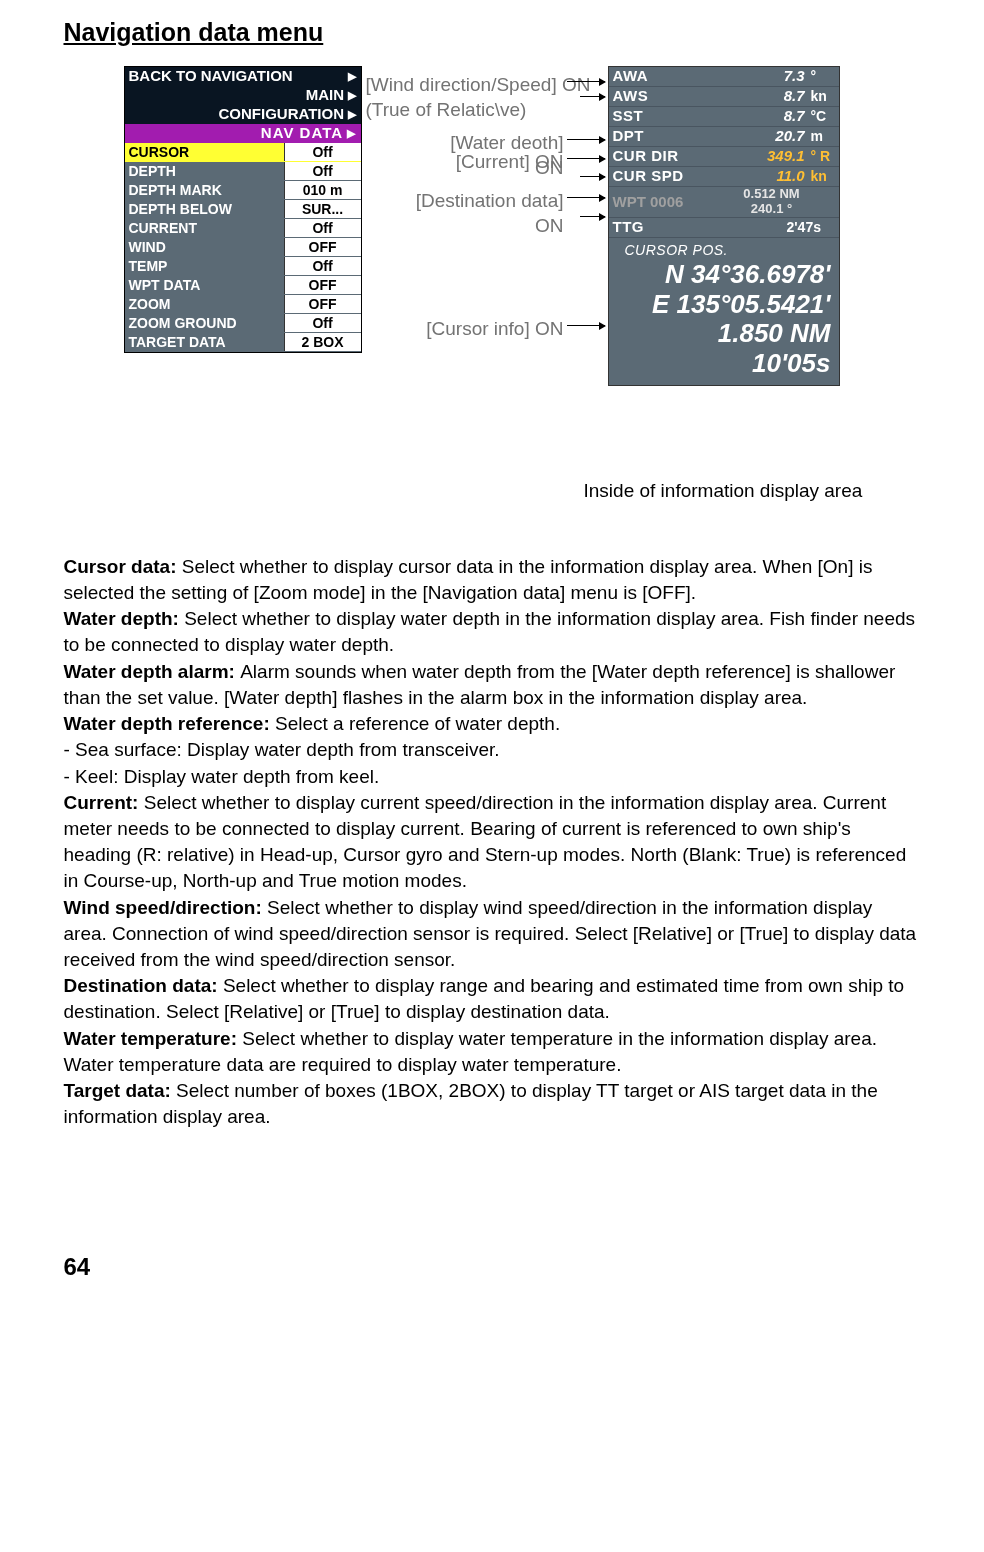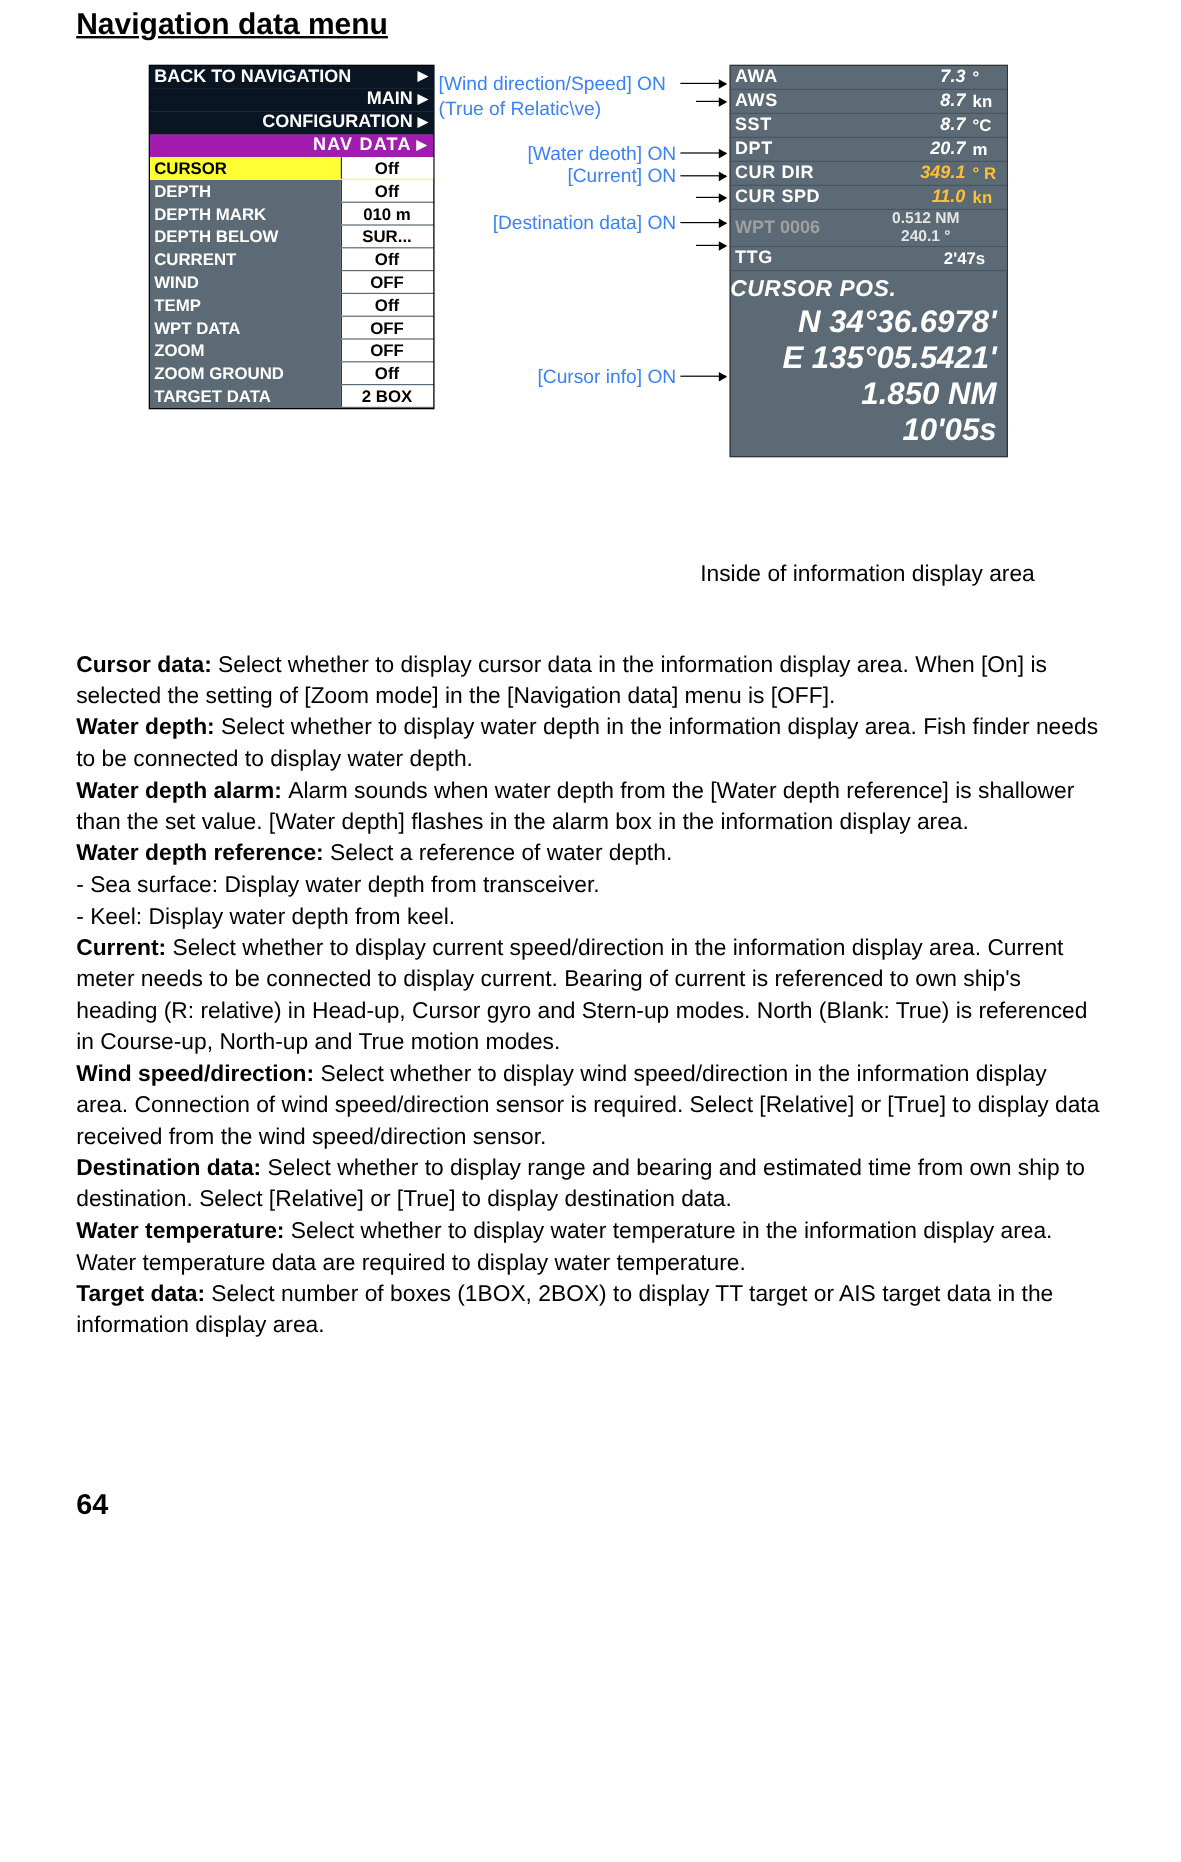--- a/index.html
+++ b/index.html
@@ -1,42 +1,42 @@
 <!DOCTYPE html>
 <html><head>
 <meta charset="utf-8">
 <style>
 body{margin:0;padding:0;background:#fff;font-family:Arial,Helvetica,sans-serif;color:#000;font-size:19px;line-height:1.35}
-.page{width:885px;margin:4px auto;padding:0 0 40px 0}
+.page{width:885px;margin:16px auto;padding:0 0 40px 0}
 .title{font-weight:bold;text-decoration:underline;font-size:25px;padding:0 0 12px 14px}
 .figwrap{position:relative;height:438px;margin-top:4px}
 .menu{position:absolute;left:74px;top:0;width:236px;border:1px solid #000;background:#5b6a75;font-family:Arial,Helvetica,sans-serif}
 .menu .row{display:flex;align-items:center;height:19px;font-size:15px;font-weight:bold}
 .menu .navline{background:#091522;color:#fff;padding:0 4px;display:flex;justify-content:space-between;align-items:center}
 .menu .navline .arrow{font-size:11px;color:#fff}
 .menu .hdr{background:#a21caf;color:#fff;padding:0 4px;font-style:normal;letter-spacing:1px}
 .menu .sel{background:#ffff33;color:#000}
 .menu .item{display:flex;align-items:center;height:19px}
 .menu .label{flex:1;color:#fff;background:#5b6a75;font-size:14px;font-weight:bold;padding-left:4px}
 .menu .sel .label{background:#ffff33;color:#000}
 .menu .val{width:76px;background:#fff;color:#000;text-align:center;font-size:14px;font-weight:bold;border-left:1px solid #333;height:18px;line-height:18px}
-.annot{position:absolute;font-size:16px;color:#3b82f6;text-align:right}
+.annot{position:absolute;font-size:19px;color:#737373;text-align:right}
 .arrowline{position:absolute;height:1px;background:#000}
 .arrowline:after{content:"";position:absolute;right:-1px;top:-3px;border-left:7px solid #000;border-top:4px solid transparent;border-bottom:4px solid transparent}
 .info{position:absolute;left:558px;top:0;width:230px;background:#5b6a75;font-family:Arial,Helvetica,sans-serif;border:1px solid #333;padding-bottom:2px}
 .info .drow{display:flex;align-items:center;height:19px;background:#5b6a75;border-bottom:1px solid #495560}
 .info .dlab{color:#fff;font-weight:bold;font-size:15px;padding-left:4px;letter-spacing:0.5px;flex:0 0 80px}
 .info .dval{flex:1;text-align:right;color:#fff;font-weight:bold;font-size:15px;font-style:italic;padding-right:3px}
 .info .dunit{color:#fff;font-weight:bold;font-size:14px;width:28px;text-align:left;padding-left:3px}
 .info .hl .dval{color:#ffbf33}
 .info .hl .dunit{color:#ffbf33}
 .info .wpt{display:flex;height:30px;background:#5b6a75;border-bottom:1px solid #495560}
 .info .wptlab{color:#a0a0a0;font-weight:bold;font-size:15px;padding-left:4px;align-self:center;flex:0 0 95px}
 .info .wptval{flex:1;font-size:13px;color:#e5e5e5;font-weight:bold;text-align:center;padding-right:3px;align-self:center;line-height:1.1}
-.info .cursor-h{color:#fff;font-weight:bold;font-style:italic;font-size:19px;padding:3px 4px 0 0;letter-spacing:0.5px}
+.info .cursor-h{color:#fff;font-weight:normal;font-style:italic;font-size:14px;padding:3px 4px 0 16px;letter-spacing:0.5px}
 .info .cursor-body{color:#fff;font-weight:bold;text-align:right;padding:0 8px 4px 0}
 .info .coord{font-size:26px;font-style:italic;line-height:1.15}
 .info .dist{font-size:26px;font-style:italic;line-height:1.15}
 .info .brg{font-size:26px;font-style:italic;line-height:1.15}
 .info .ttg{font-size:26px;font-style:italic;line-height:1.15}
 .caption{position:absolute;left:534px;top:412px;font-size:19px}
 .body{padding:50px 14px 0 14px;font-size:19px;line-height:1.38}
 .body p{margin:0}
 .body b{font-weight:bold}
 .pnum{font-weight:bold;font-size:24px;padding-left:14px;margin-top:120px}

